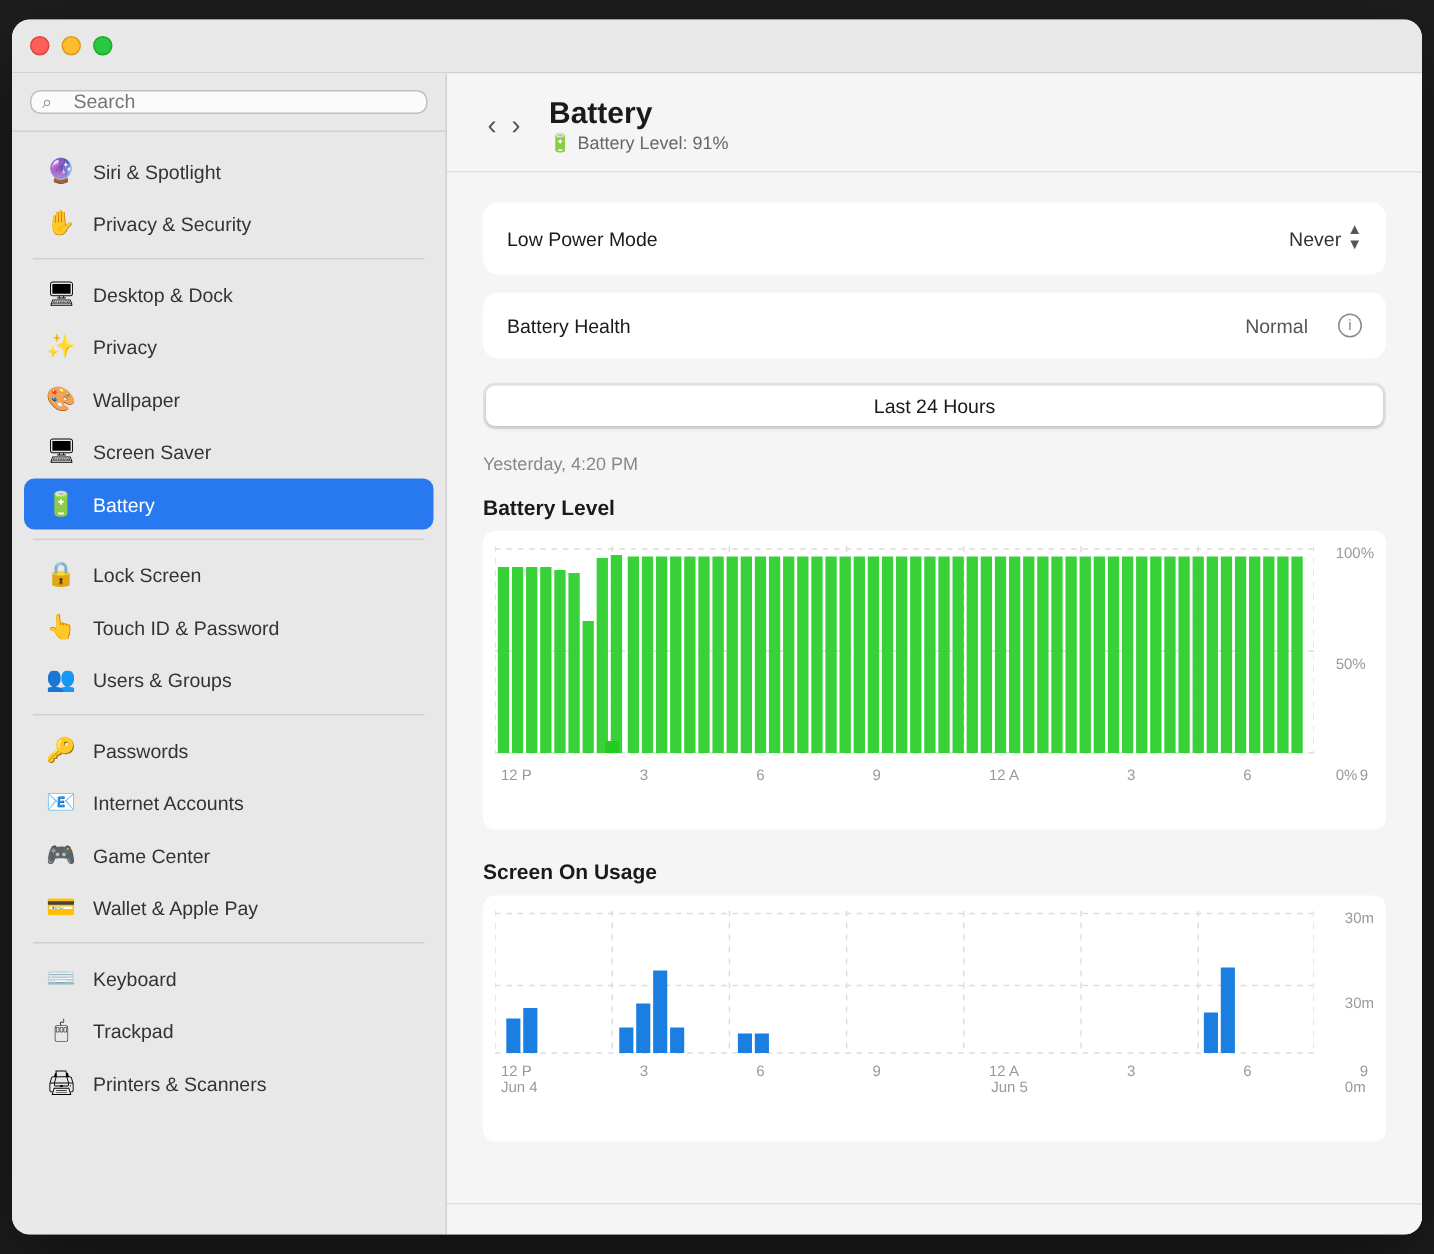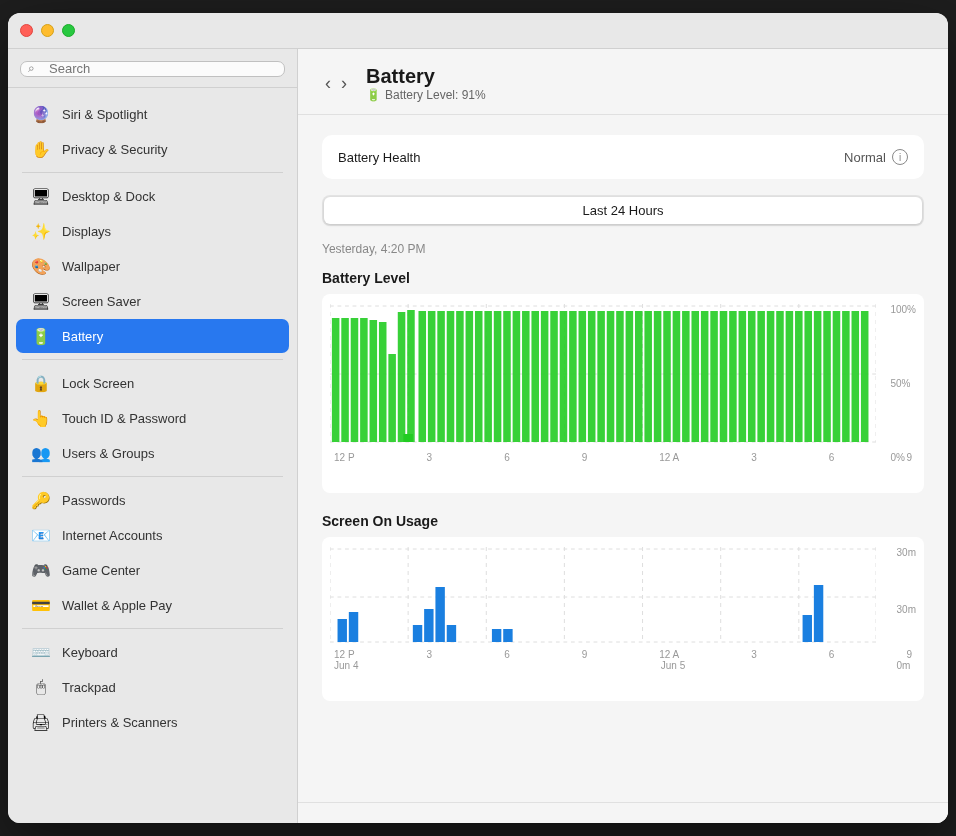--- a/index.html
+++ b/index.html
@@ -196,21 +196,21 @@
       align-items: center;
       justify-content: space-between;
       padding: 14px 16px;
       background: white;
       border-radius: 10px;
       margin-bottom: 16px;
     }
     .health-right {
       display: flex;
       align-items: center;
-      gap: 6px;
+      gap: 20px;
       font-size: 13px;
       color: #555;
     }
     .info-icon {
       width: 16px;
       height: 16px;
       border: 1.5px solid #888;
       border-radius: 50%;
       display: flex;
       align-items: center;
@@ -350,21 +350,21 @@
         <span class="item-icon">✋</span>
         <span class="item-label">Privacy &amp; Security</span>
       </div>
           <div class="sidebar-divider"></div>
           <div class="sidebar-item">
         <span class="item-icon">🖥</span>
         <span class="item-label">Desktop &amp; Dock</span>
       </div>
           <div class="sidebar-item">
         <span class="item-icon">✨</span>
-        <span class="item-label">Displays</span>
+        <span class="item-label">Privacy</span>
       </div>
           <div class="sidebar-item">
         <span class="item-icon">🎨</span>
         <span class="item-label">Wallpaper</span>
       </div>
           <div class="sidebar-item">
         <span class="item-icon">🖥</span>
         <span class="item-label">Screen Saver</span>
       </div>
           <div class="sidebar-item active">
@@ -427,20 +427,27 @@
           <span class="header-title">Battery</span>
           <span class="header-subtitle">
             <span>🔋</span>
             <span>Battery Level: 91%</span>
           </span>
         </div>
       </div>
 
       <div class="main-body">
 
+        <div class="settings-row">
+          <span class="settings-row-label">Low Power Mode</span>
+          <div class="settings-row-value">
+            <span>Never</span>
+            <span class="stepper">▲<br>▼</span>
+          </div>
+        </div>
 
         <div class="battery-health-row">
           <span class="settings-row-label">Battery Health</span>
           <div class="health-right">
             <span>Normal</span>
             <div class="info-icon">i</div>
           </div>
         </div>
 
         <div class="tab-bar">

